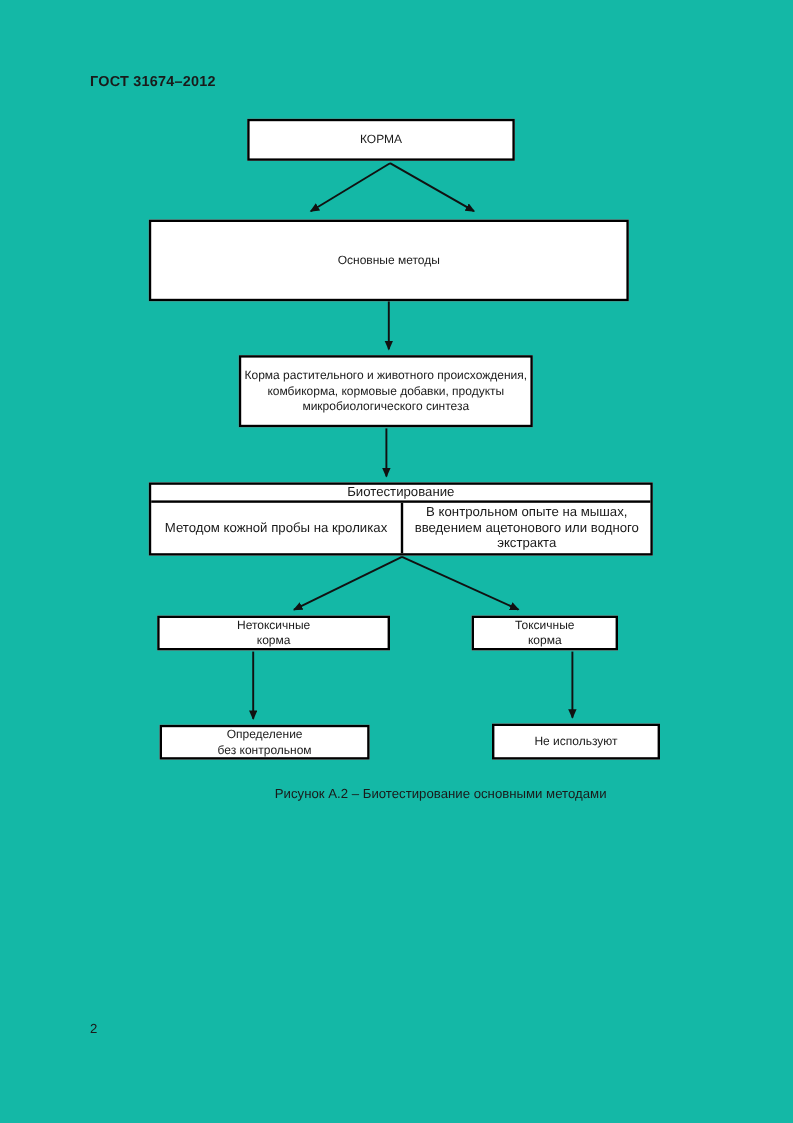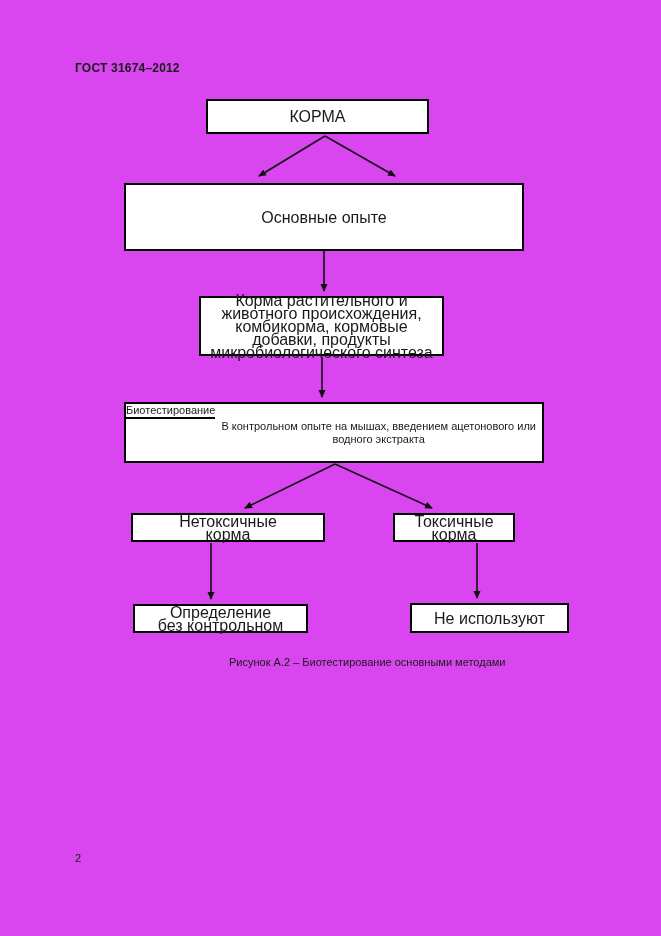--- a/index.html
+++ b/index.html
@@ -1,20 +1,20 @@
 <!DOCTYPE html>
 <html><head>
 <meta charset="utf-8">
 <style>
   * { margin:0; padding:0; box-sizing:border-box; }
   html,body { background:#ffffff; }
   .page {
     position:relative;
     width:661px; height:936px;
-    background:#d946ef;
+    background:#14b8a6;
     font-family:"Liberation Sans", sans-serif;
     color:#1a1a1a;
     overflow:hidden;
   }
   .doc-header {
     position:absolute; left:75px; top:61px;
     font-size:12px; font-weight:bold; letter-spacing:0.2px;
   }
   .page-number {
     position:absolute; left:75px; top:852px;
@@ -24,34 +24,34 @@
     position:absolute; left:207px; top:656px;
     font-size:11px; white-space:nowrap;padding-left:22px;
   }
   .box {
     position:absolute;
     border:2px solid #000;
     background:#ffffff;
     display:flex; flex-direction:column;
     align-items:center; justify-content:center;
     text-align:center;
-    font-size:16px; line-height:13px;
+    font-size:10px; line-height:13px;
   }
   .box .line { display:block; }
   .korma-box        { left:206px; top:99px;  width:223px; height:35px; }
   .osnovnye-box     { left:124px; top:183px; width:400px; height:68px; padding:0 4px; }
   .korma-rast-box   { left:199px; top:296px; width:245px; height:60px; padding:0 0; }
   .netoksichnye-box { left:131px; top:513px; width:194px; height:29px; }
   .toksichnye-box   { left:393px; top:513px; width:122px; height:29px; }
   .ispolzuyut-box   { left:133px; top:604px; width:175px; height:29px; }
-  .ne-ispolzuyut-box{ left:410px; top:603px; width:159px; height:30px; }
+  .ne-ispolzuyut-box{ left:410px; top:603px; width:140px; height:30px; }
   .biotest-table {
     position:absolute; left:124px; top:402px; width:420px; height:61px;
     border:2px solid #000; background:#ffffff;
-    display:flex; flex-direction:row;
+    display:flex; flex-direction:column;
     font-size:11px; line-height:13px; text-align:center;
   }
   .bt-header {
     height:15px; border-bottom:2px solid #000;
     display:flex; align-items:center; justify-content:center;
   }
   .bt-row { flex:1; display:flex; }
   .bt-cell {
     display:flex; align-items:center; justify-content:center;
     padding:0 4px;
@@ -83,30 +83,31 @@
       <line x1="211" y1="543" x2="211" y2="599"></line>
       <line x1="477" y1="543" x2="477" y2="598"></line>
     </g>
   </svg>
 
   <div class="box korma-box">
     <span class="line">КОРМА</span>
   </div>
 
   <div class="box osnovnye-box">
-    <span class="line">Основные опыте</span>
+    <span class="line">Основные методы</span>
   </div>
 
   <div class="box korma-rast-box">
     <span class="line">Корма растительного и животного происхождения, комбикорма, кормовые добавки, продукты микробиологического синтеза</span>
   </div>
 
   <div class="biotest-table">
     <div class="bt-header">Биотестирование</div>
     <div class="bt-row">
+      <div class="bt-cell bt-cell-left">Методом кожной пробы на кроликах</div>
       <div class="bt-cell bt-cell-right">В контрольном опыте на мышах, введением ацетонового или водного экстракта</div>
     </div>
   </div>
 
   <div class="box netoksichnye-box">
     <span class="line">Нетоксичные</span>
     <span class="line">корма</span>
   </div>
 
   <div class="box toksichnye-box">

